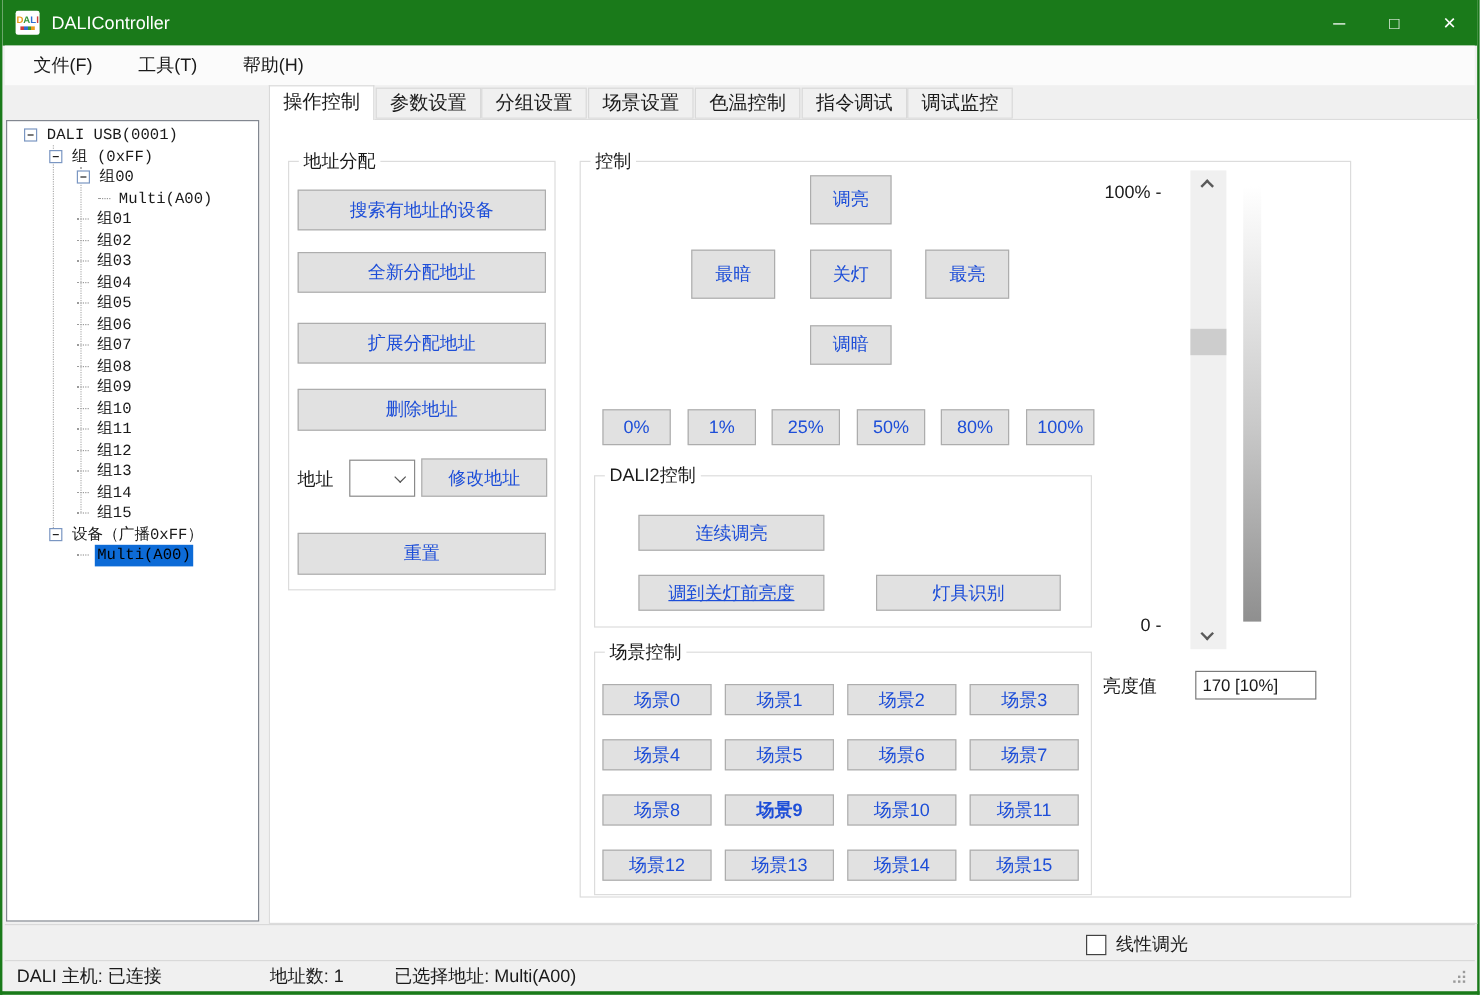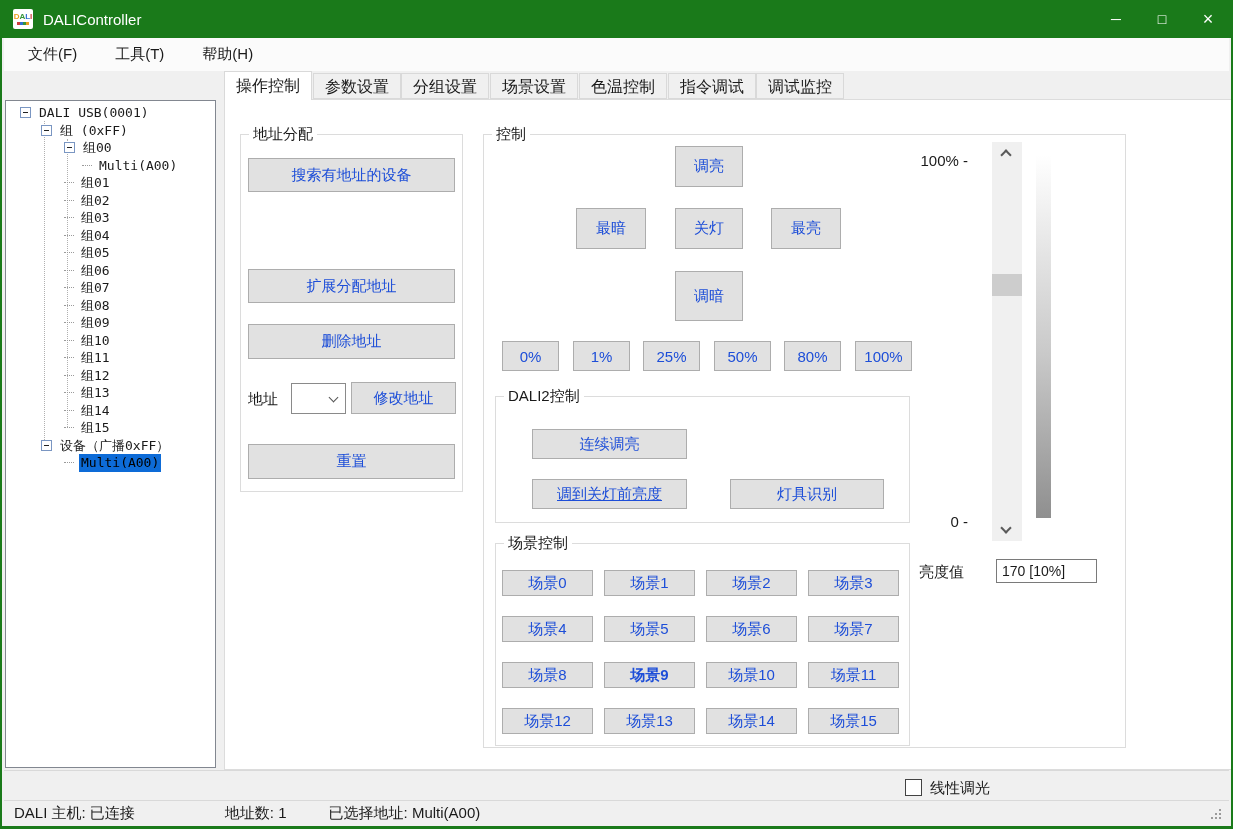--- a/index.html
+++ b/index.html
@@ -18,21 +18,21 @@
   .title-text { color:#fff; font-size:15px; margin-left:10px; }
   .win-btns { position:absolute; right:0; top:0; height:38px; display:flex; }
   .win-btn { width:46px; height:38px; display:flex; align-items:center; justify-content:center; color:#fff; font-size:14px; cursor:pointer; }
 
   
   .menubar { position:absolute; left:2px; top:38px; right:2px; height:33px; background:#fbfbfb; display:flex; align-items:center; }
   .menu-item { font-size:15px; padding:6px 14px; margin-left:10px; cursor:default; }
 
   
   .tree-panel { position:absolute; left:3px; top:100px; width:211px; height:668px; background:#fff; border:1px solid #828790; padding-top:3px; overflow:hidden; font-family:"DejaVu Sans Mono","Liberation Mono",monospace; }
-  .tree-row { height:17.5px; line-height:17.5px; font-size:13px; white-space:nowrap; display:flex; align-items:center; position:relative; z-index:2; }
+  .tree-row { height:17.5px; line-height:17.5px; font-size:13px; white-space:nowrap; display:flex; align-items:center; position:relative; z-index:2;font-family:Liberation Mono, monospace; }
   .expander { width:11px; height:11px; border:1px solid #7a96c2; background:#fff; display:inline-flex; align-items:center; justify-content:center; margin-right:6px; flex:none; }
   .expander i { display:block; width:5px; height:1px; background:#222; }
   .leaf-stub { width:10px; border-top:1px dotted #9a9a9a; margin-right:5px; flex:none; }
   .tree-label { padding:0 2px; }
   .tree-label.sel { background:#0d6bd7; color:#000; }
   .guide { position:absolute; width:0; border-left:1px dotted #b0b0b0; z-index:1; }
 
   
   .tab { position:absolute; text-align:center; font-size:16px; border:1px solid #d9d9d9; background:#f0f0f0; cursor:pointer; }
   .tab.inactive { top:73px; height:26px; line-height:25px; }
@@ -203,38 +203,39 @@
       <div class="tab inactive" style="left: 666px; width: 88px;">指令调试</div>
       <div class="tab inactive" style="left: 754px; width: 88px;">调试监控</div>
     </div>
 
   <div class="page">
 
     <div class="groupbox" style="left:15px; top:34px; width:223px; height:358px;">
       <span class="gb-title">地址分配</span>
     </div>
     <div class="btn" style="left:23px; top:58px; width:207px; height:34px;">搜索有地址的设备</div>
+    <div class="btn" style="left:23px; top:110px; width:207px; height:34px;">全新分配地址</div>
     <div class="btn" style="left:23px; top:169px; width:207px; height:34px;">扩展分配地址</div>
     <div class="btn" style="left:23px; top:224px; width:207px; height:35px;">删除地址</div>
     <span class="addr-label" style="left:23px; top:290px;">地址</span>
     <div class="combo" style="left:66px; top:283px; width:55px; height:31px;">
       <span></span>
       <i class="chev"></i>
     </div>
     <div class="btn" style="left:126px; top:282px; width:105px; height:32px;">修改地址</div>
     <div class="btn" style="left:23px; top:344px; width:207px; height:35px;">重置</div>
 
     <div class="groupbox" style="left:258px; top:34px; width:643px; height:614px;">
       <span class="gb-title">控制</span>
     </div>
     <div class="btn" style="left:450px; top:46px; width:68px; height:41px;">调亮</div>
     <div class="btn" style="left:351px; top:108px; width:70px; height:41px;">最暗</div>
     <div class="btn" style="left:450px; top:108px; width:68px; height:41px;">关灯</div>
     <div class="btn" style="left:546px; top:108px; width:70px; height:41px;">最亮</div>
-    <div class="btn" style="left:450px; top:171px; width:68px; height:50px;">调暗</div>
+    <div class="btn" style="left:450px; top:171px; width:68px; height:33px;">调暗</div>
     <div id="pct-buttons">
         <div class="btn" style="left: 277px; top: 241px; width: 57px; height: 30px;">0%</div>
         <div class="btn" style="left: 348px; top: 241px; width: 57px; height: 30px;">1%</div>
         <div class="btn" style="left: 418px; top: 241px; width: 57px; height: 30px;">25%</div>
         <div class="btn" style="left: 489px; top: 241px; width: 57px; height: 30px;">50%</div>
         <div class="btn" style="left: 559px; top: 241px; width: 57px; height: 30px;">80%</div>
         <div class="btn" style="left: 630px; top: 241px; width: 57px; height: 30px;">100%</div>
       </div>
 
     <div class="groupbox" style="left:270px; top:296px; width:415px; height:127px;">

